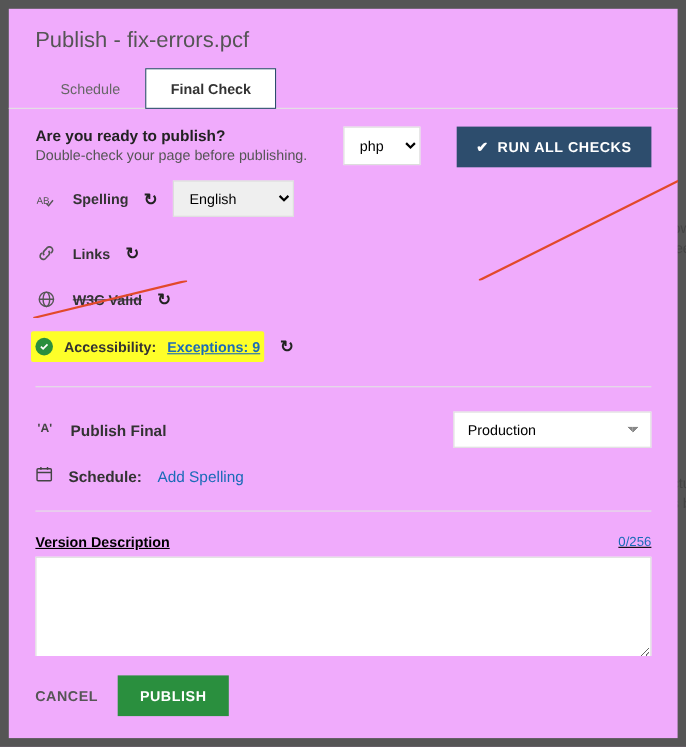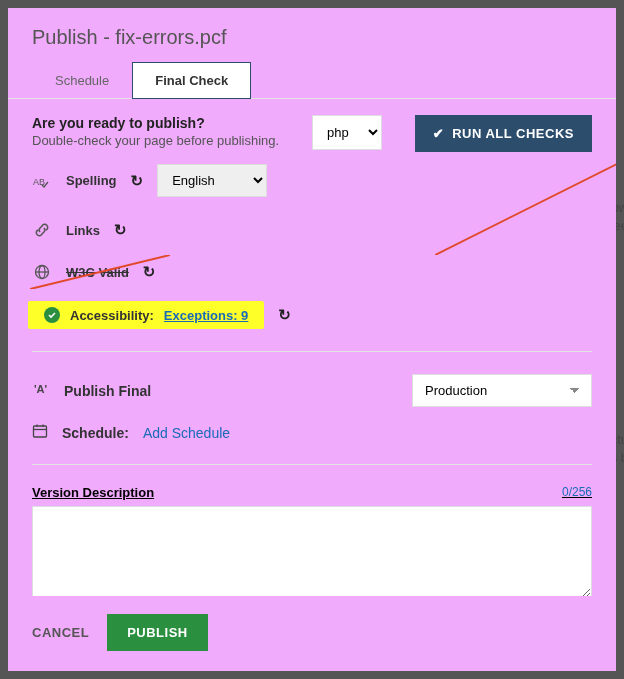--- a/index.html
+++ b/index.html
@@ -108,21 +108,21 @@
   padding: 7px 10px;
   font-size: 13px;
   min-width: 110px;
 }
 .strike-mark {
   position: absolute;
   pointer-events: none;
 }
 .accessibility-row {
   background: #feff29;
-  padding: 6px 16px;
+  padding: 6px 4px;
   border-radius: 2px;
   margin-left: -4px;
   display: inline-flex;
   align-items: center;
   gap: 10px;
 }
 .badge-check {
   width: 16px; height: 16px; border-radius: 50%;
   background: #2a8f3e; display: inline-flex;
   align-items: center; justify-content: center;
@@ -287,21 +287,21 @@
     <div class="row2">
       <span class="ic">
         <svg width="16" height="16" viewBox="0 0 16 16">
             <rect x="1.5" y="3" width="13" height="11" rx="1" stroke="#444" fill="none" stroke-width="1.3"></rect>
             <line x1="1.5" y1="6.5" x2="14.5" y2="6.5" stroke="#444" stroke-width="1.3"></line>
             <line x1="5" y1="1.5" x2="5" y2="4" stroke="#444" stroke-width="1.3"></line>
             <line x1="11" y1="1.5" x2="11" y2="4" stroke="#444" stroke-width="1.3"></line>
           </svg>
       </span>
       <span>Schedule:</span>
-      <span class="add-sched">Add Schedule</span>
+      <span class="add-sched">Add Spelling</span>
     </div>
 
     <div class="divider"></div>
 
     <div class="vd-row">
       <span>Version Description</span>
       <span class="counter">0/256</span>
     </div>
     <textarea value="" style=""></textarea>
 

